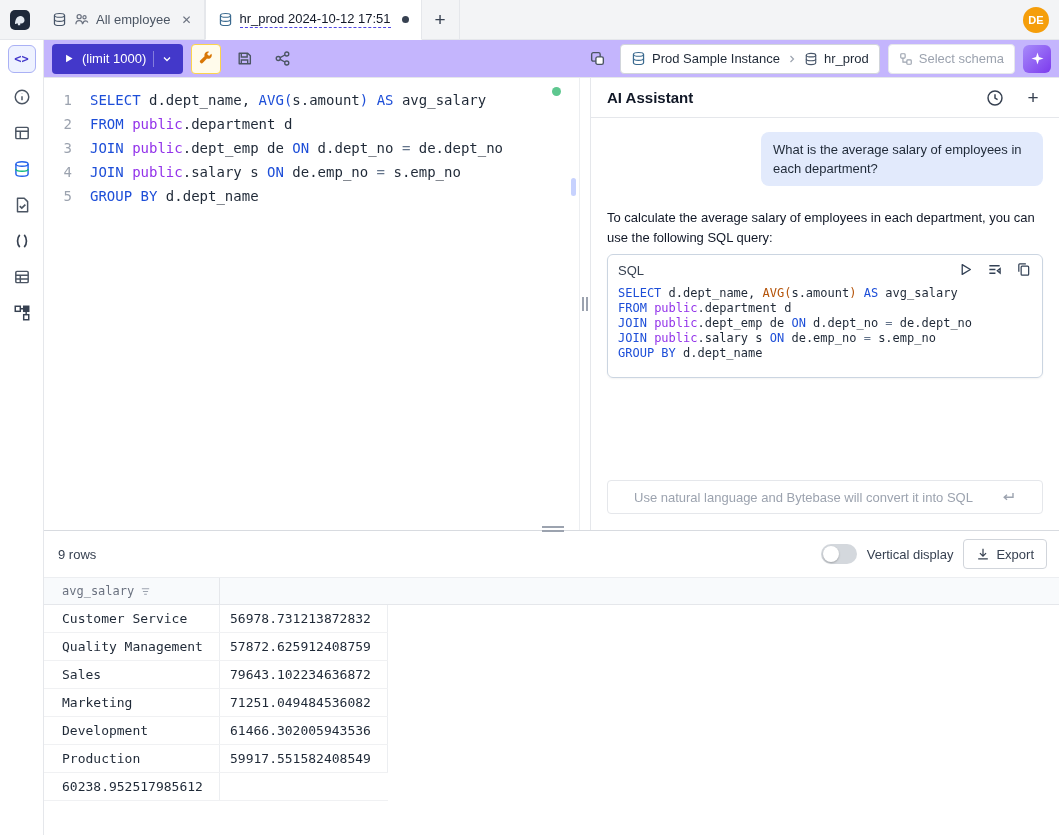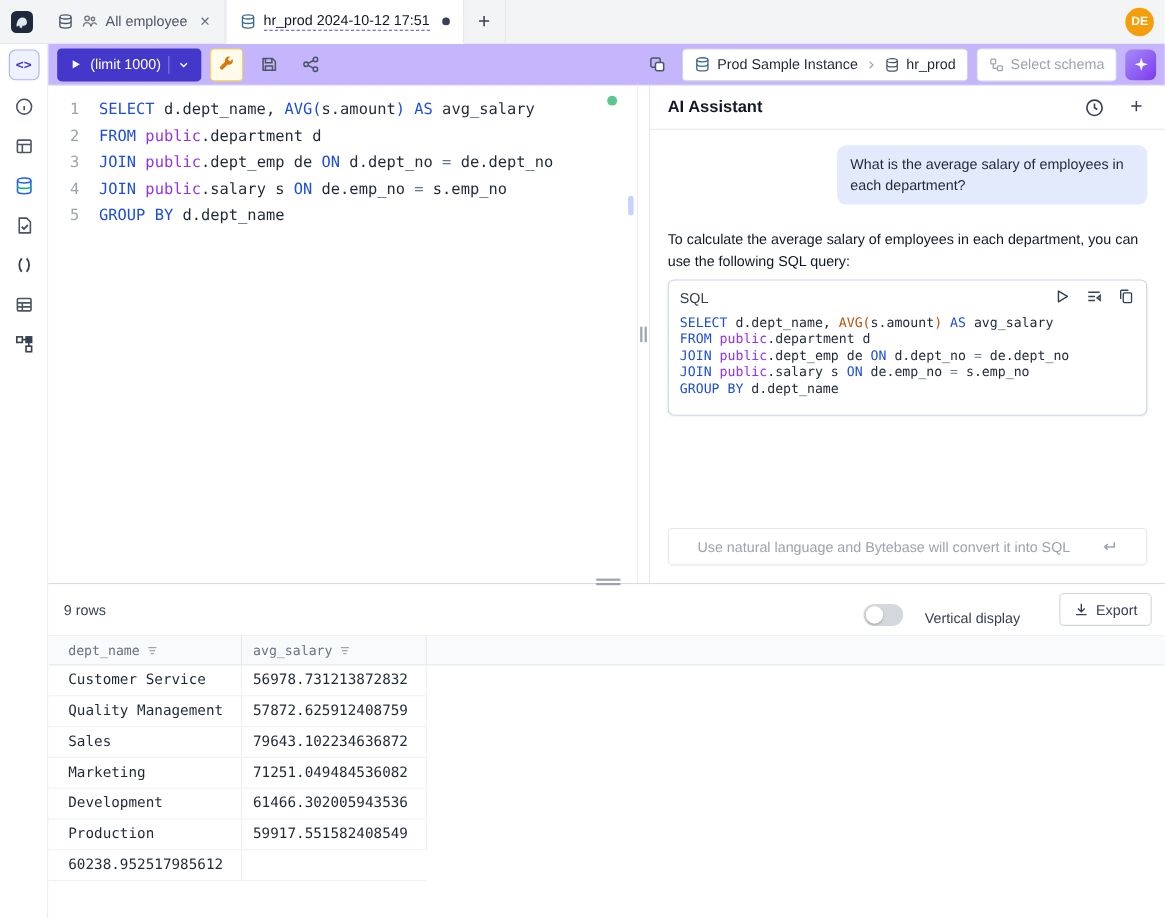--- a/index.html
+++ b/index.html
@@ -60,25 +60,25 @@
   .ai-input{flex:1;border:none;outline:none;font-size:13px;color:#1f2937;font-family:inherit;background:transparent}
   .ai-input::placeholder,.search-input::placeholder{color:#9ca3af}
   
   .results{flex:1;border-top:1px solid #d8dbe0;display:flex;flex-direction:column;position:relative;background:#fff;min-height:0}
   .hhandle{position:absolute;top:-5px;left:498px;display:flex;flex-direction:column;gap:2px}
   .hhandle i{width:22px;height:2px;background:#9ca3af;display:block}
   .res-controls{height:46px;display:flex;align-items:center;padding:0 12px 0 8px;gap:10px;flex-shrink:0}
   .searchbox{width:158px;height:30px;border:1px solid #e5e7eb;border-radius:4px;display:flex;align-items:center;padding:0 8px;gap:6px}
   .search-input{border:none;outline:none;width:100%;font-size:13px;color:#1f2937;font-family:inherit;background:transparent}
   .rowcount{font-size:13px;color:#374151;margin-left:6px}
-  .res-right{margin-left:auto;display:flex;align-items:flex-end;gap:20px}
+  .res-right{margin-left:auto;display:flex;align-items:center;gap:10px}
   .toggle{width:36px;height:20px;border-radius:10px;background:#d4d8dd;position:relative;cursor:pointer}
   .knob{position:absolute;left:2px;top:2px;width:16px;height:16px;border-radius:50%;background:#fff;box-shadow:0 1px 2px rgba(0,0,0,.25)}
   .toggle-label{font-size:13px;color:#374151}
-  .export-btn{height:30px;border:1px solid #d1d5db;border-radius:4px;background:#fff;display:flex;align-items:center;gap:6px;padding:0 12px;font-size:13px;color:#374151;margin-left:16px;cursor:pointer;font-family:inherit}
+  .export-btn{height:30px;border:1px solid #d1d5db;border-radius:4px;background:#fff;display:flex;align-items:center;gap:6px;padding:0 12px;font-size:13px;color:#374151;margin-left:0;cursor:pointer;font-family:inherit}
   .res-table{flex:1;font-family:"DejaVu Sans Mono",monospace;overflow:hidden}
   .t-head{display:flex;background:#f8fafc;border-top:1px solid #eceef1;border-bottom:1px solid #e5e7eb;height:28px;align-items:center;padding-left:8px}
   .t-hcell{width:168px;display:flex;align-items:center;gap:6px;padding-left:10px;font-size:12px;color:#6b7280;border-right:1px solid #e5e7eb;height:100%;cursor:pointer}
   .t-row{display:flex;height:28px;align-items:center;padding-left:8px;border-bottom:1px solid #f0f1f3;width:344px}
   .t-cell{width:168px;padding-left:10px;font-size:13px;color:#1f2937;border-right:1px solid #eceef1;height:100%;display:flex;align-items:center;white-space:nowrap;overflow:hidden}
 </style>
 </head>
 <body>
 
 <div class="app">
@@ -354,26 +354,20 @@
               <svg width="14" height="14" viewBox="0 0 16 16" fill="none" stroke="#374151" stroke-width="1.4">
                   <path d="M8 2v8M4.5 7L8 10.5 11.5 7M2.5 13.5h11"></path>
                 </svg>
               <span>Export</span>
             </button>
           </div>
         </div>
         <div class="res-table">
           <div class="t-head">
             <div class="t-hcell">
-              <span>dept_name</span>
-              <svg width="11" height="11" viewBox="0 0 12 12" fill="none" stroke="#9ca3af" stroke-width="1.2">
-                  <path d="M2 3h8M3.2 6h5.6M4.5 9h3"></path>
-                </svg>
-            </div>
-            <div class="t-hcell">
               <span>avg_salary</span>
               <svg width="11" height="11" viewBox="0 0 12 12" fill="none" stroke="#9ca3af" stroke-width="1.2">
                   <path d="M2 3h8M3.2 6h5.6M4.5 9h3"></path>
                 </svg>
             </div>
           </div>
           <div id="res-body">
               <div class="t-row">
                 <div class="t-cell">Customer Service</div>
                 <div class="t-cell">56978.731213872832</div>

